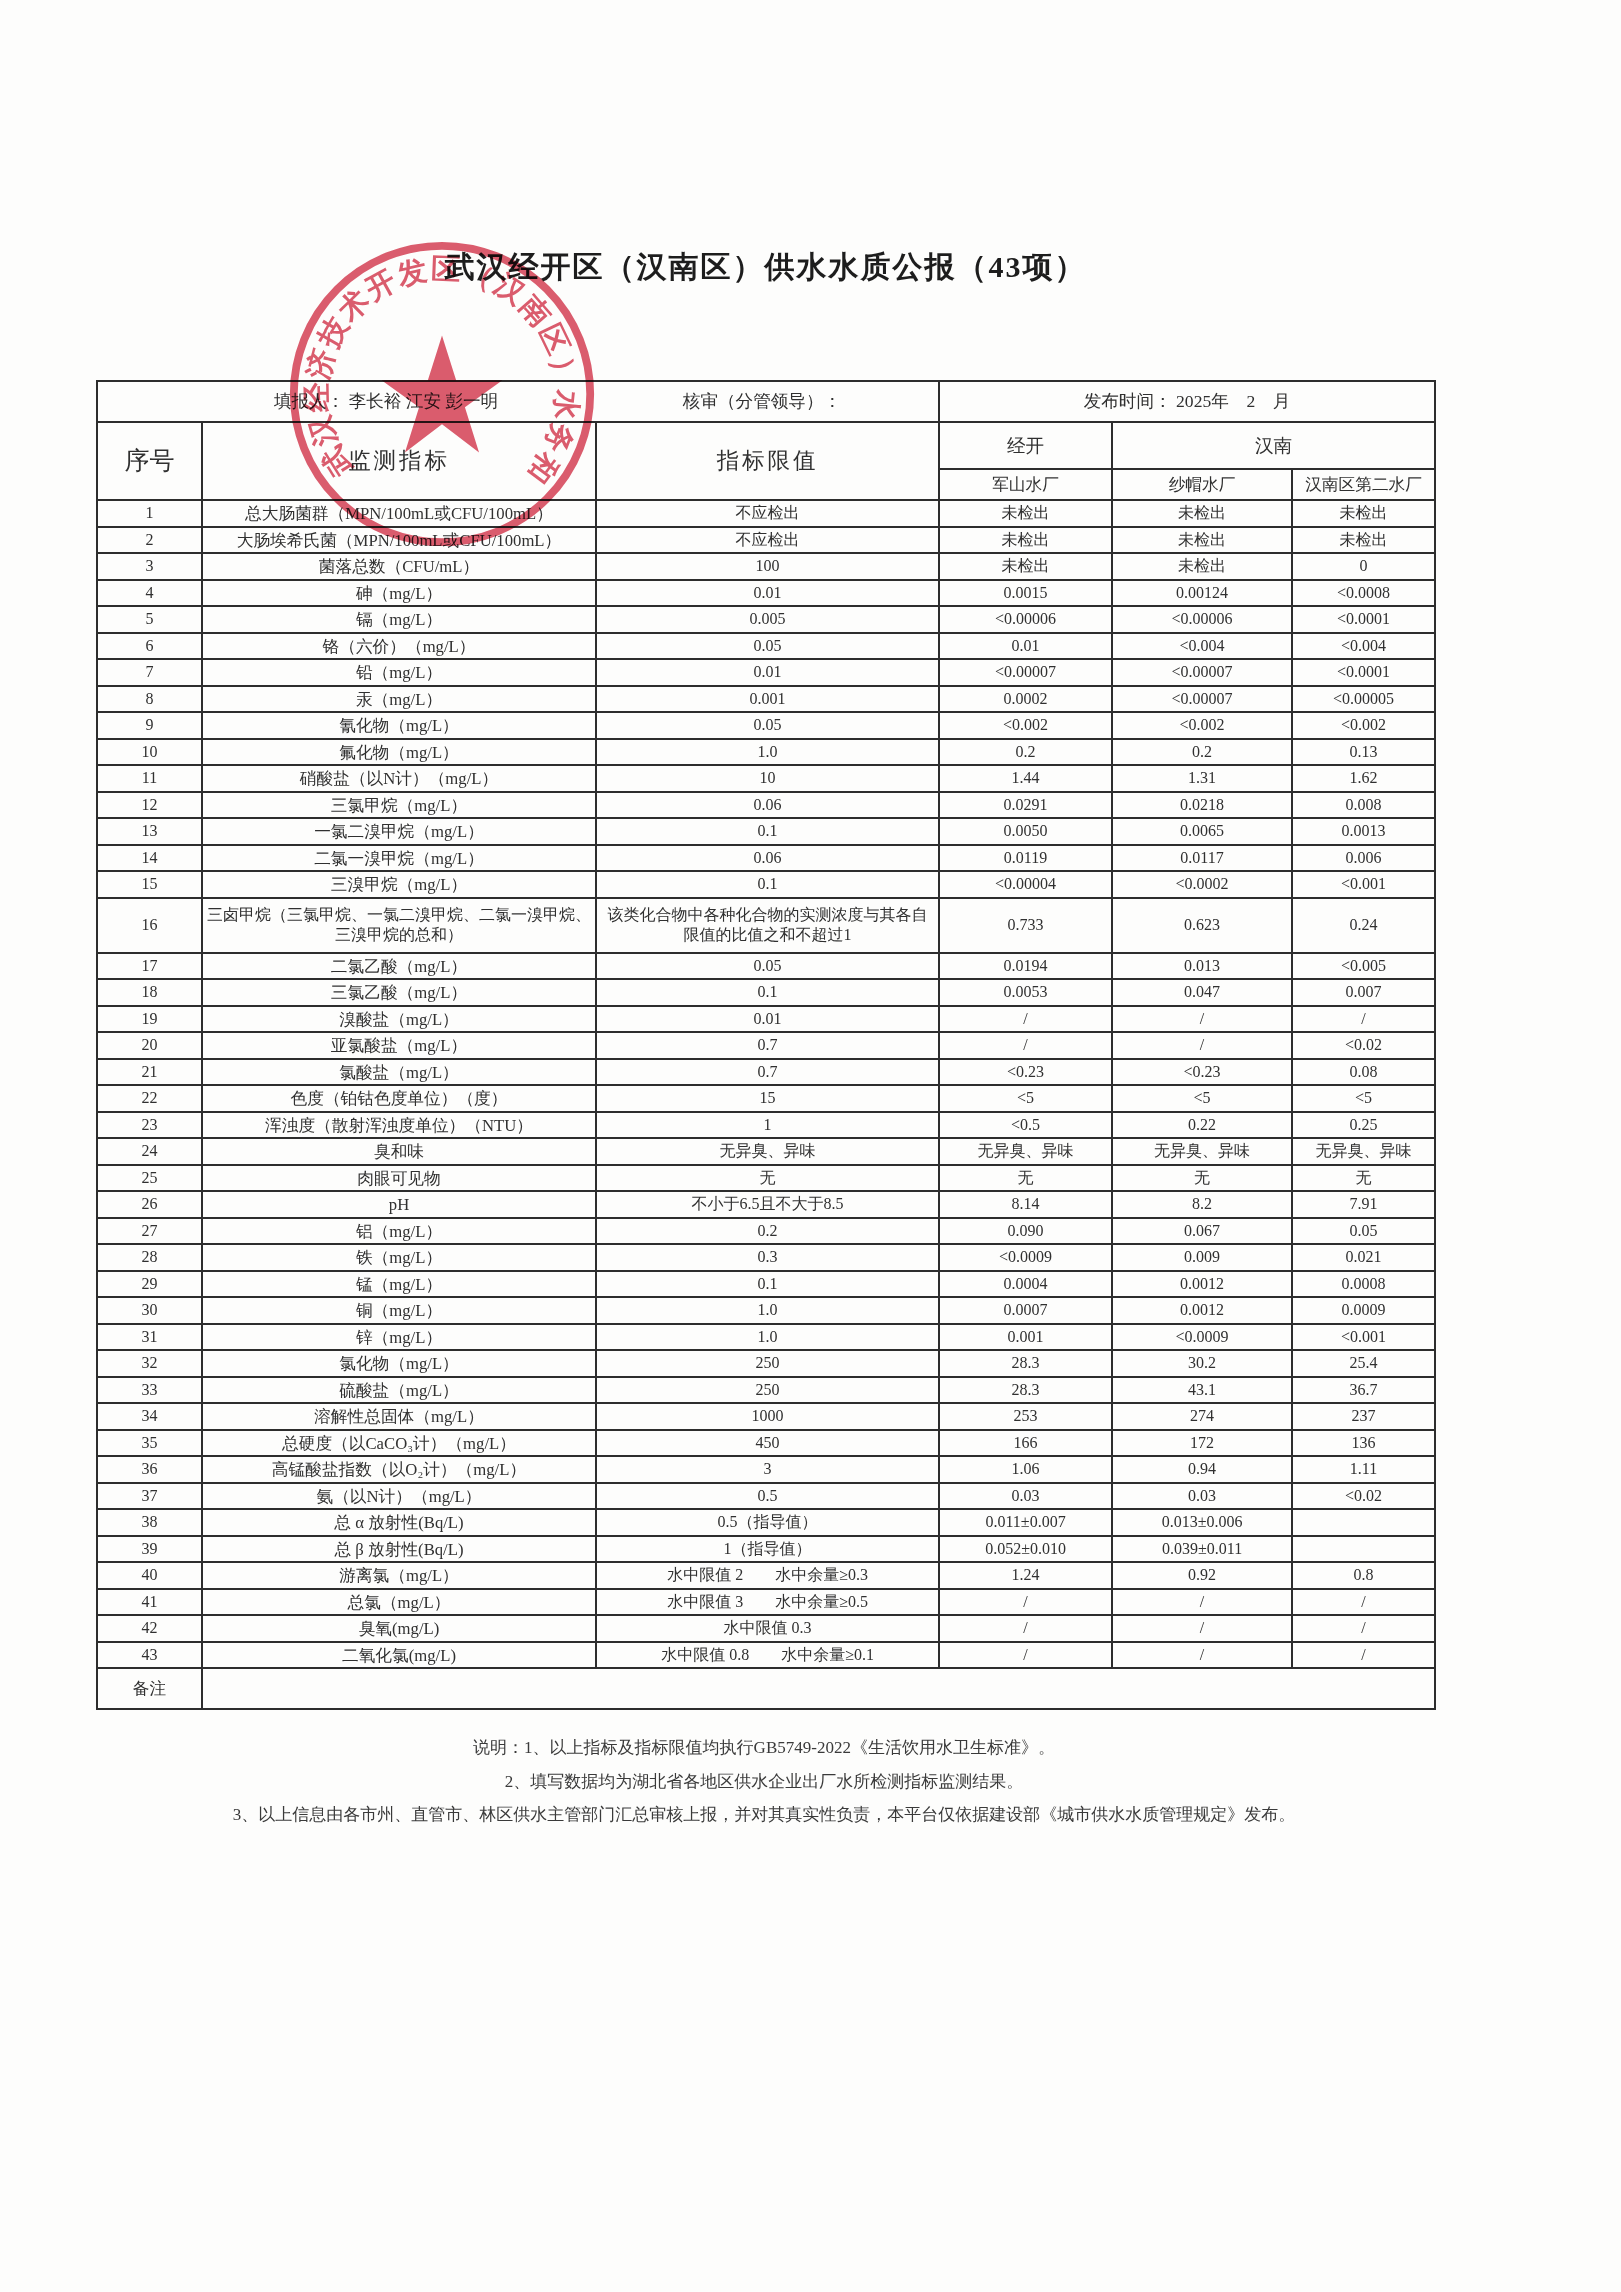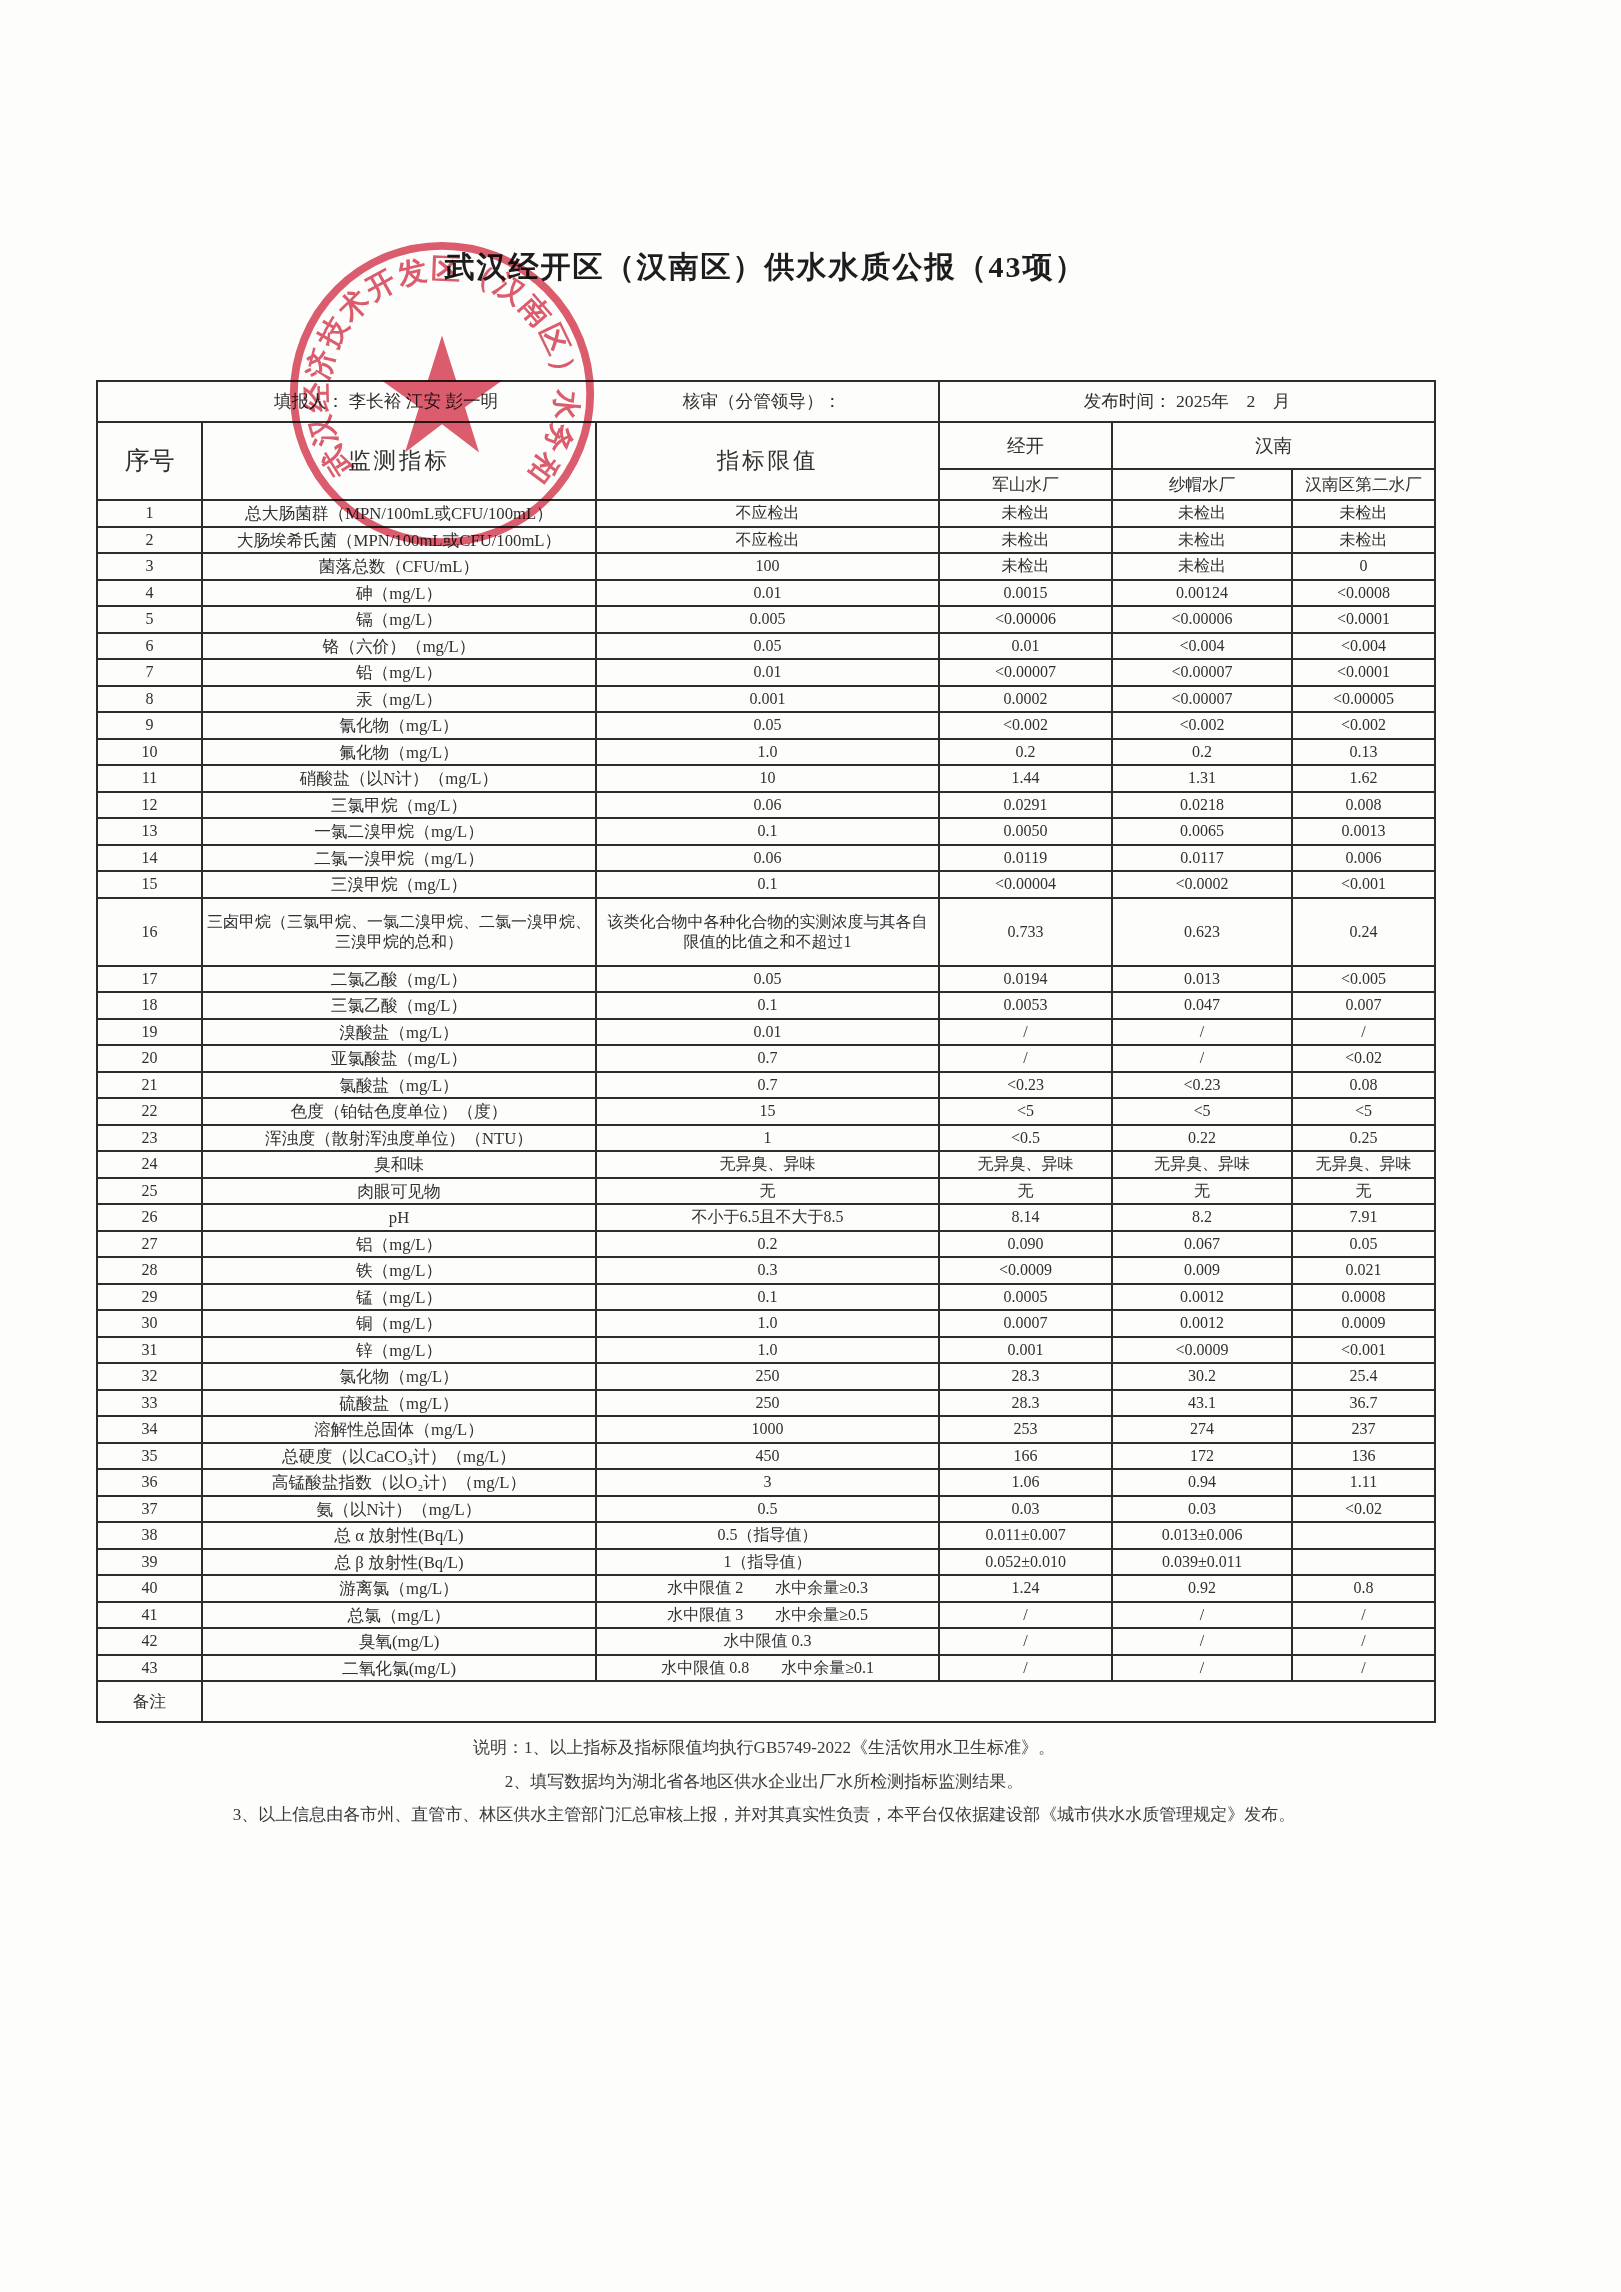--- a/index.html
+++ b/index.html
@@ -29,21 +29,21 @@
   table.main{border:2.9px solid #232323;}
   .c-filler{height:37px;font-size:17.6px;margin-top:37px;}
   .c-filler .pair{display:flex;justify-content:space-between;padding:0 93px 0 172px;}
   .c-publish{font-size:17.6px;}
   .h-no{font-size:25px;}
   .h-ind,.h-lim{font-size:22.5px;letter-spacing:2.9px;}
   .h-grp{font-size:18.6px;height:43px;}
   .h-plant{font-size:16.7px;height:27.4px;}
   td.cell-name{text-align:left;padding-left:7.8px;}
   tr.datarow{height:26.5px;}
-  tr.datarow-tall{height:68px;margin-left:8px;}
+  tr.datarow-tall{height:55px;margin-left:8px;}
   tr.datarow-tall td{font-size:16px;line-height:1.25;}
   tr.remarkrow{height:41px;}
   td.cell-no{font-size:16px;}
   td.cell-limit,td.cell-v{font-size:16px;}
   
   .notes{
     position:absolute;left:127px;top:1727px;width:1274px;z-index:1;
     font-size:17px;line-height:25.5px;color:#3a3a3a;text-align:center;
   }
   .notes p{margin:8px;}
@@ -324,21 +324,21 @@
             <td class="cell-name">铁（mg/L）</td>
             <td class="cell-limit">0.3</td>
             <td class="cell-v">&lt;0.0009</td>
             <td class="cell-v">0.009</td>
             <td class="cell-v">0.021</td>
           </tr>
           <tr class="datarow">
             <td class="cell-no">29</td>
             <td class="cell-name">锰（mg/L）</td>
             <td class="cell-limit">0.1</td>
-            <td class="cell-v">0.0005</td>
+            <td class="cell-v">0.0004</td>
             <td class="cell-v">0.0012</td>
             <td class="cell-v">0.0008</td>
           </tr>
           <tr class="datarow">
             <td class="cell-no">30</td>
             <td class="cell-name">铜（mg/L）</td>
             <td class="cell-limit">1.0</td>
             <td class="cell-v">0.0007</td>
             <td class="cell-v">0.0012</td>
             <td class="cell-v">0.0009</td>

